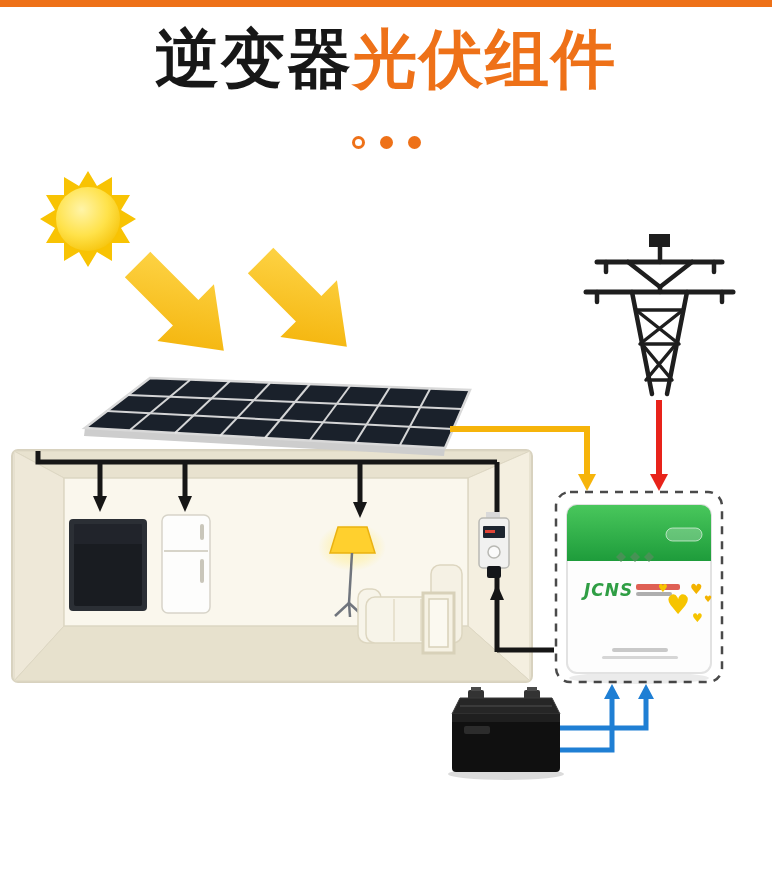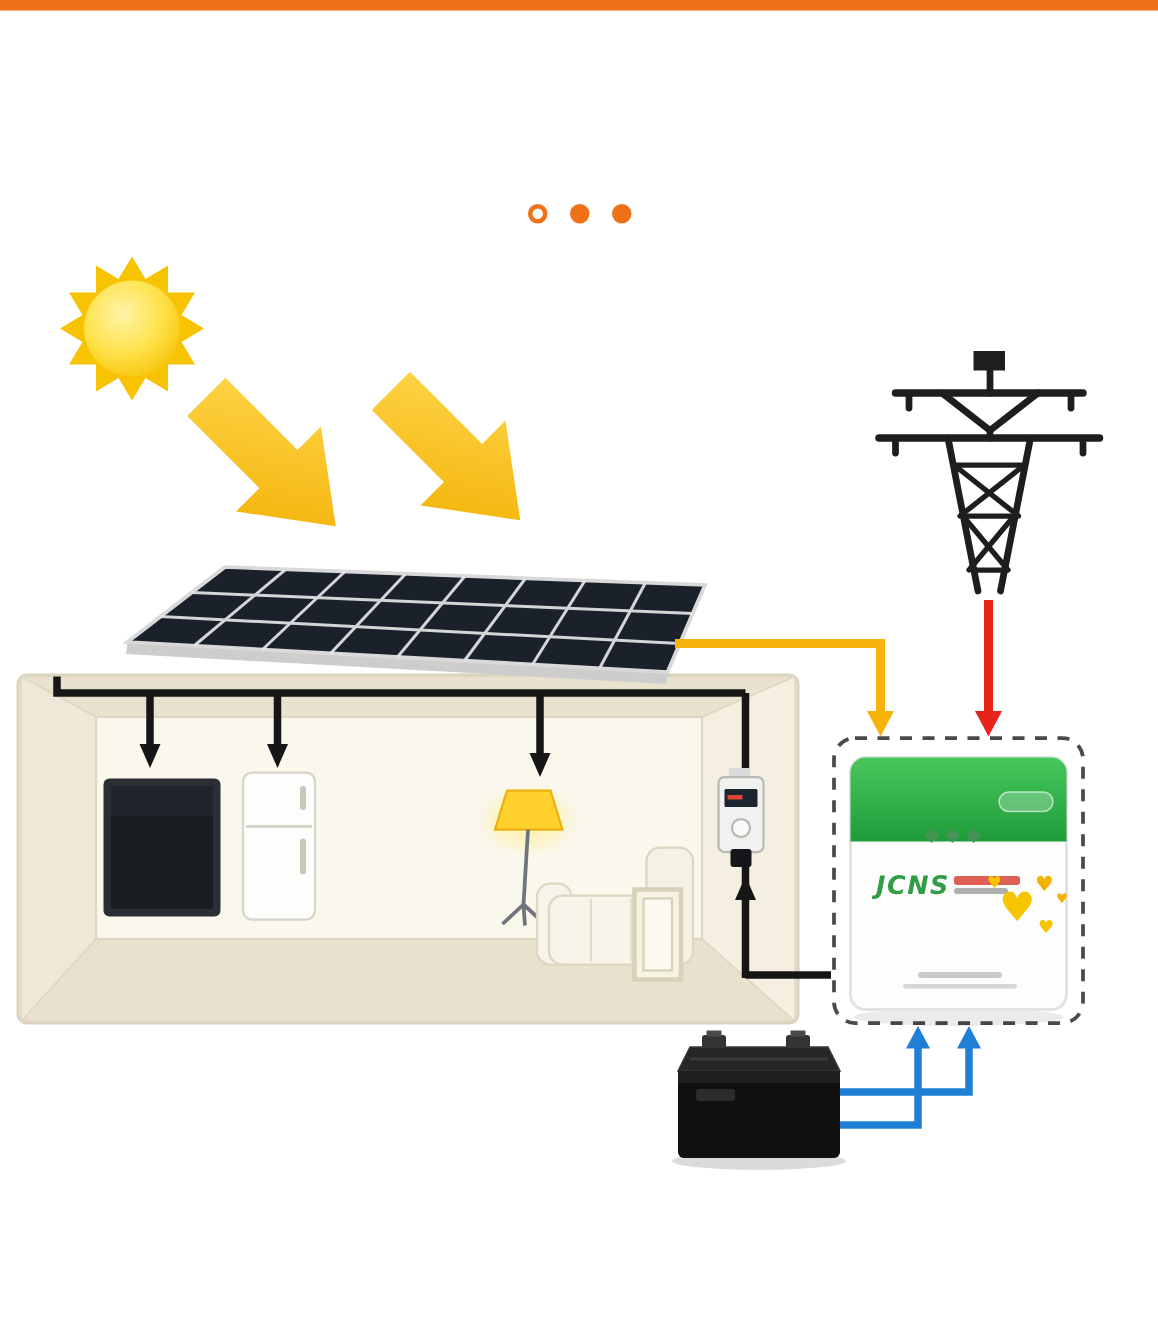--- a/index.html
+++ b/index.html
@@ -21,20 +21,21 @@
   .dot.filled{background:#ee7118;}
   svg.diagram{position:absolute;top:0;left:0;}
 </style>
 </head>
 <body>
 
 <div class="stage">
 
   <div class="topbar"></div>
 
+  <h1 class="title"><span>逆变器</span><span class="orange">光伏组件</span></h1>
 
   <div class="dots">
     <span class="dot outline"></span>
     <span class="dot filled"></span>
     <span class="dot filled"></span>
   </div>
 
   <svg class="diagram" width="772" height="891" viewBox="0 0 772 891" xmlns="http://www.w3.org/2000/svg">
     <defs>
       <radialGradient id="sunGrad" cx="40%" cy="35%" r="75%">

